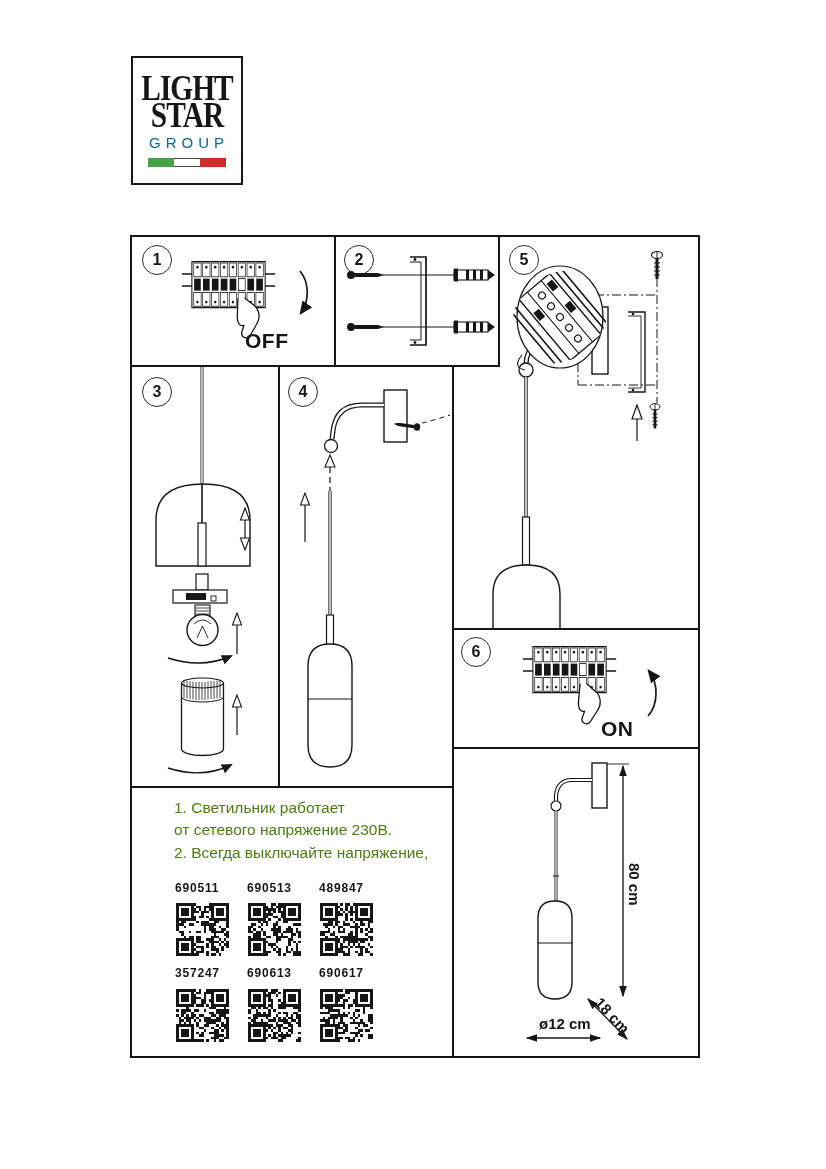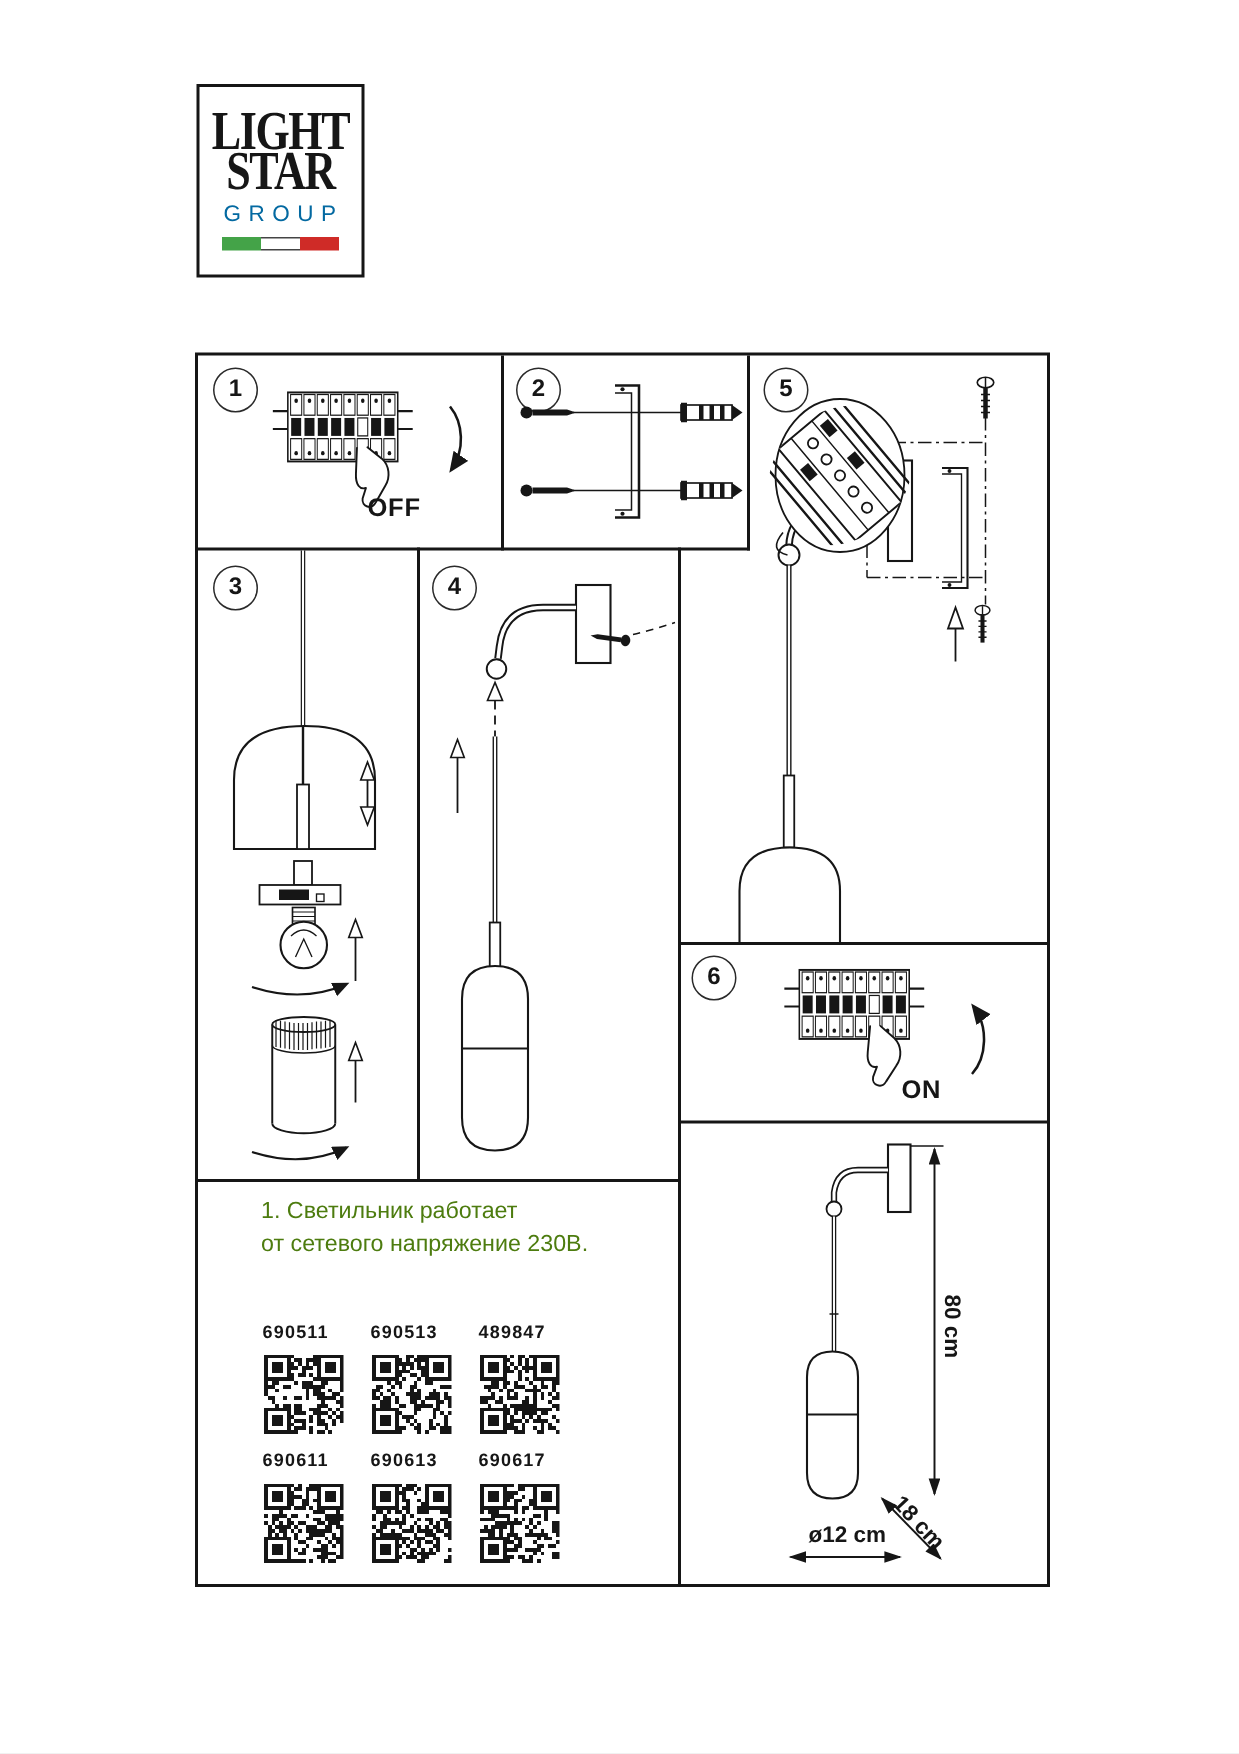--- a/index.html
+++ b/index.html
@@ -21,21 +21,21 @@
   .t-art{font-size:21px;letter-spacing:1.6px;margin-top:6px;}
   .t-in1{font-size:22px;letter-spacing:2.4px;margin-top:31px;}
   .t-in2{font-size:22px;letter-spacing:0.4px;margin-top:3px;}
   
   .grid{left:130px;top:235px;width:570px;height:823px;border:2px solid #161616;box-sizing:border-box;}
   .gl{position:absolute;background:#161616;}
   .badge{position:absolute;width:30px;height:30px;border:1.7px solid #2a2a2a;border-radius:50%;
          display:flex;align-items:center;justify-content:center;font-size:16px;font-weight:bold;
          background:#fff;box-sizing:border-box;}
   svg.panel{position:absolute;overflow:visible;}
-  .biglabel{position:absolute;font-size:17px;font-weight:bold;letter-spacing:0.5px;}
+  .biglabel{position:absolute;font-size:21px;font-weight:bold;letter-spacing:0.5px;}
   
   .notes{left:42px;top:560px;width:285px;font-size:15.5px;line-height:22.4px;color:#4d7c0f;}
   .art{position:absolute;font-size:12px;font-weight:bold;letter-spacing:0.8px;}
   .qr{position:absolute;width:53px;height:53px;}
   
   .dim{position:absolute;font-size:15px;font-weight:bold;white-space:nowrap;}
   .rot90{transform:rotate(90deg);transform-origin:0 0;}
   .rot47{transform:rotate(47deg);transform-origin:0 0;}
   .footer{position:absolute;left:0;top:1100px;width:100%;text-align:center;
           font-size:21px;font-weight:bold;letter-spacing:0.5px;}
@@ -252,20 +252,21 @@
     <svg class="panel" style="left:320px;top:393" width="246" height="117">
       <use href="#breakerg" transform="translate(82,18) scale(0.74,0.92)"></use>
       <use href="#handg" transform="translate(118,56) rotate(-15) scale(0.85)"></use>
       <path d="M196,86 C206,75 207,54 197,41" fill="none" stroke="#161616" stroke-width="1.7" marker-end="url(#ah)"></path>
     </svg>
     <div class="biglabel" style="left:469px;top:480px">ON</div>
 
     <div class="abs notes">
       <div>1. Светильник работает</div>
       <div>от сетевого напряжение 230В.</div>
+      <div>2. Всегда выключайте напряжение,</div>
     </div>
 
     <span class="art" style="left:43px;top:644px">690511</span>
     <span class="art" style="left:115px;top:644px">690513</span>
     <span class="art" style="left:187px;top:644px">489847</span>
     <div class="qr" style="left:44px;top:666px"><svg viewBox="0 0 21 21" width="100%" height="100%" shape-rendering="crispEdges" fill="#161616">
           <rect x="0" y="0" width="1" height="1"></rect>
           <rect x="1" y="0" width="1" height="1"></rect>
           <rect x="2" y="0" width="1" height="1"></rect>
           <rect x="3" y="0" width="1" height="1"></rect>
@@ -971,21 +972,21 @@
           <rect x="5" y="20" width="1" height="1"></rect>
           <rect x="6" y="20" width="1" height="1"></rect>
           <rect x="9" y="20" width="1" height="1"></rect>
           <rect x="10" y="20" width="1" height="1"></rect>
           <rect x="11" y="20" width="1" height="1"></rect>
           <rect x="15" y="20" width="1" height="1"></rect>
           <rect x="16" y="20" width="1" height="1"></rect>
           <rect x="20" y="20" width="1" height="1"></rect>
         </svg></div>
 
-    <span class="art" style="left:43px;top:729px">690611</span>
+    <span class="art" style="left:43px;top:729px">357247</span>
     <span class="art" style="left:115px;top:729px">690613</span>
     <span class="art" style="left:187px;top:729px">690617</span>
     <div class="qr" style="left:44px;top:752px"><svg viewBox="0 0 21 21" width="100%" height="100%" shape-rendering="crispEdges" fill="#161616">
           <rect x="0" y="0" width="1" height="1"></rect>
           <rect x="1" y="0" width="1" height="1"></rect>
           <rect x="2" y="0" width="1" height="1"></rect>
           <rect x="3" y="0" width="1" height="1"></rect>
           <rect x="4" y="0" width="1" height="1"></rect>
           <rect x="5" y="0" width="1" height="1"></rect>
           <rect x="6" y="0" width="1" height="1"></rect>

